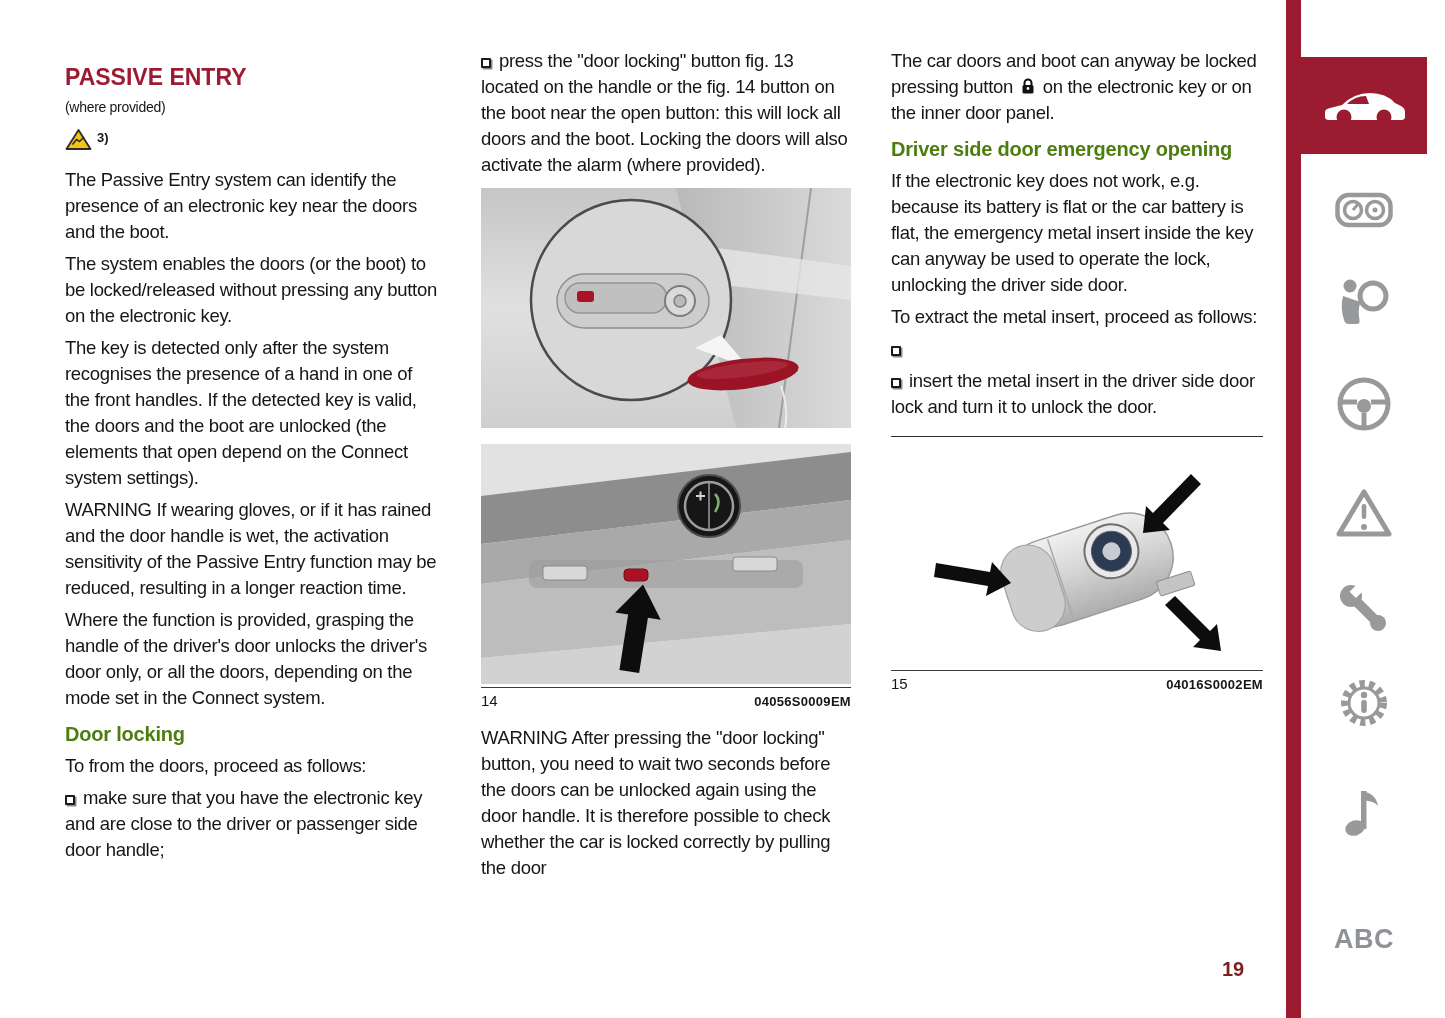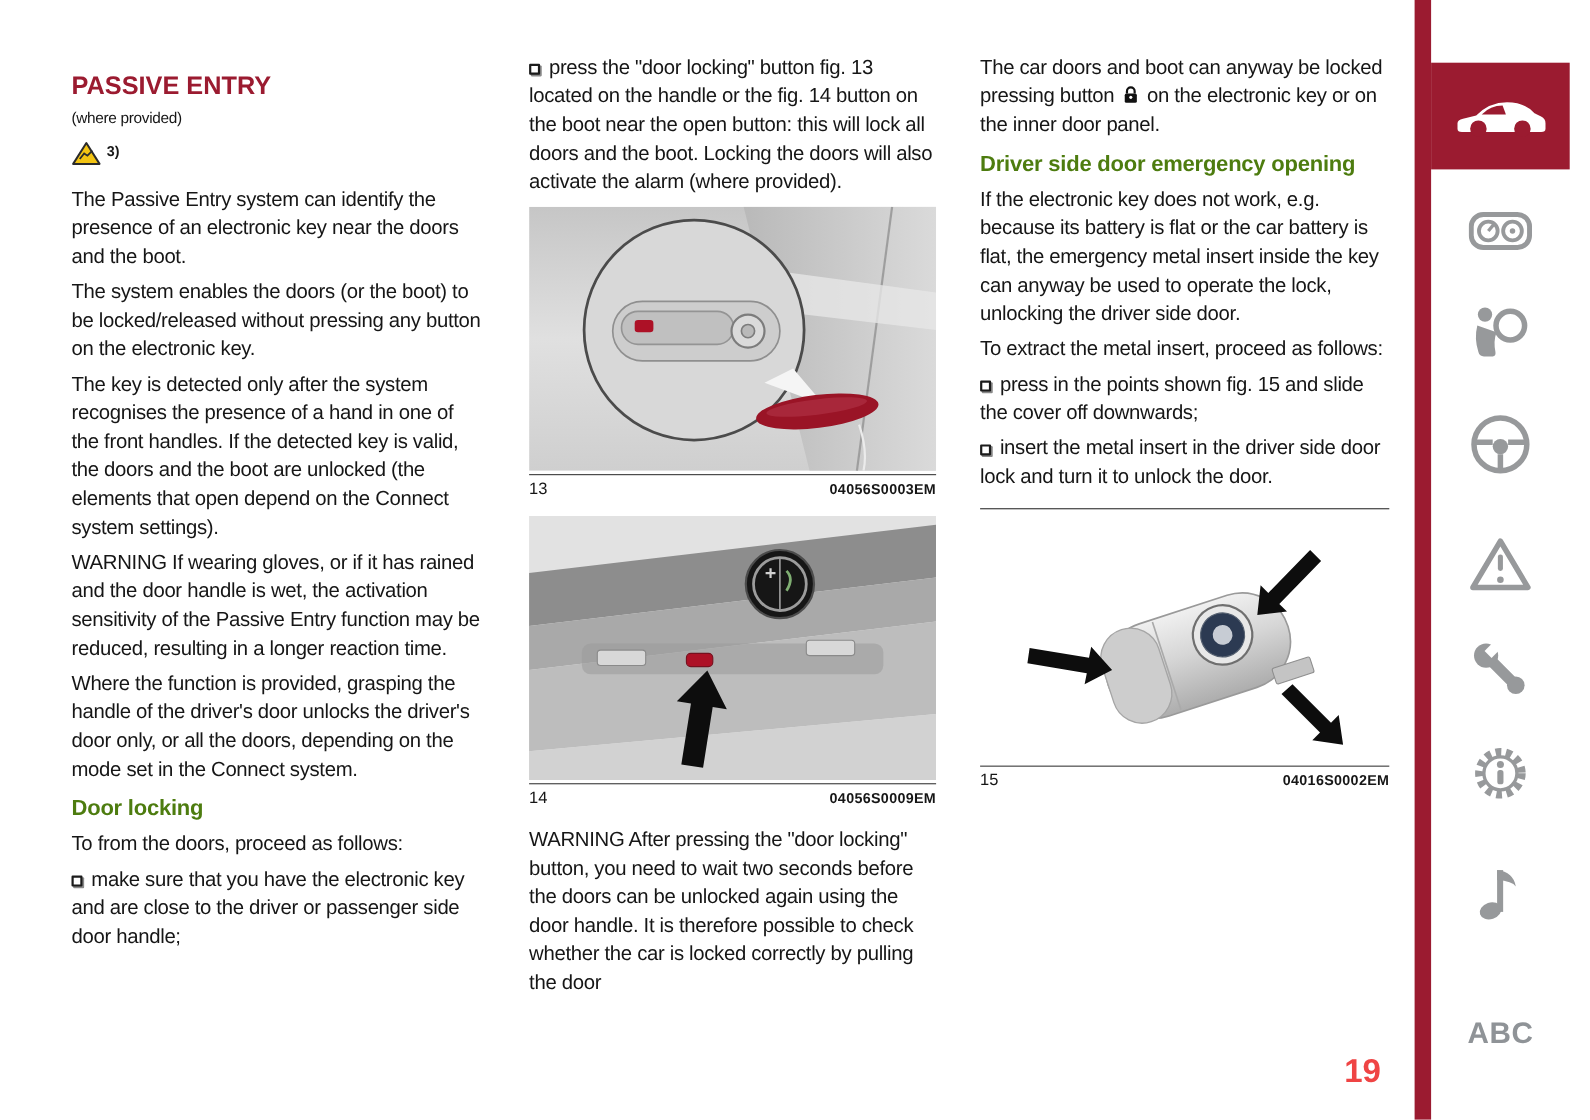--- a/index.html
+++ b/index.html
@@ -40,21 +40,21 @@
   .side-rule { left:auto; right:144px; }
   .active-tab { position:absolute; right:18px; top:57px; width:126px; height:97px;
                 background:#9b1b30; display:flex; align-items:center; justify-content:center; }
   .side-icon { position:absolute; right:18px; width:126px; display:flex; justify-content:center; }
   .i-cluster { top:192px; } .i-airbag { top:276px; } .i-wheel { top:376px; }
   .i-triangle{ top:487px; } .i-wrench { top:583px; } .i-info { top:676px; }
   .i-note    { top:783px; }
   .side-abc  { position:absolute; right:18px; top:924px; width:126px; text-align:center;
                color:#8f9397; font-weight:bold; font-size:27px; letter-spacing:0.5px; }
 
-  .page-number { position:absolute; left:1222px; top:958px; font-size:30px; font-weight:bold; color:#ef4444; }
+  .page-number { position:absolute; left:1222px; top:958px; font-size:20px; font-weight:bold; color:#7f1d1d; }
 </style>
 </head>
 <body>
 
 <div class="page">
 
   <section class="col col1">
     <h1 class="title">PASSIVE ENTRY</h1>
     <p class="subtitle">(where provided)</p>
 
@@ -110,24 +110,20 @@
         <rect x="96" y="103" width="17" height="11" rx="3" fill="#ad1126"></rect>
         <circle cx="199" cy="113" r="15" fill="#dadada" stroke="#7c7c7c" stroke-width="2"></circle>
         <circle cx="199" cy="113" r="6" fill="#b9b9b9" stroke="#7c7c7c" stroke-width="1.5"></circle>
         <polygon points="214,160 268,180 240,147" fill="#f5f5f5"></polygon>
         <g transform="rotate(-7 262 186)">
           <ellipse cx="262" cy="186" rx="56" ry="15" fill="#9a1426"></ellipse>
           <ellipse cx="262" cy="182" rx="46" ry="7" fill="#b33448" opacity="0.6"></ellipse>
         </g>
         <path d="M300,198 q8,24 4,42" stroke="#ebebeb" stroke-width="2" fill="none"></path>
       </svg>
-      <figcaption class="fig-caption">
-        <span class="fig-num">13</span>
-        <span class="fig-code">04056S0003EM</span>
-      </figcaption>
     </figure>
 
     <figure class="figure">
       <svg class="fig-img" viewBox="0 0 370 240">
         <rect width="370" height="240" fill="#e2e2e2"></rect>
         <polygon points="0,52 370,8 370,56 0,100" fill="#8d8d8d"></polygon>
         <polygon points="0,100 370,56 370,96 0,140" fill="#a9a9a9"></polygon>
         <polygon points="0,140 370,96 370,180 0,214" fill="#bdbdbd"></polygon>
         <polygon points="0,214 370,180 370,240 0,240" fill="#d2d2d2"></polygon>
         <circle cx="228" cy="62" r="31" fill="#161616" stroke="#4c4c4c" stroke-width="2"></circle>
@@ -162,21 +158,21 @@
         <circle cx="7" cy="10.5" r="1.4" fill="#fff"></circle>
       </svg>
       <span>on the electronic key or on the inner door panel.</span>
     </p>
 
     <h2 class="red-h2">Driver side door emergency opening</h2>
     <p>If the electronic key does not work, e.g. because its battery is flat or the car battery is flat, the emergency metal insert inside the key can anyway be used to operate the lock, unlocking the driver side door.</p>
     <p>To extract the metal insert, proceed as follows:</p>
 
     <p class="bullet-item">
-      <span class="sq"></span><span>press in the points shown fig. 15 and slide the cover off downwards;</span>
+      <span class="sq"></span>
     </p>
     <p class="bullet-item">
       <span class="sq"></span><span>insert the metal insert in the driver side door lock and turn it to unlock the door.</span>
     </p>
 
     <hr class="rule">
 
     <figure class="figure">
       <svg class="fig-img" viewBox="0 0 372 212">
         <rect width="372" height="212" fill="#ffffff"></rect>

